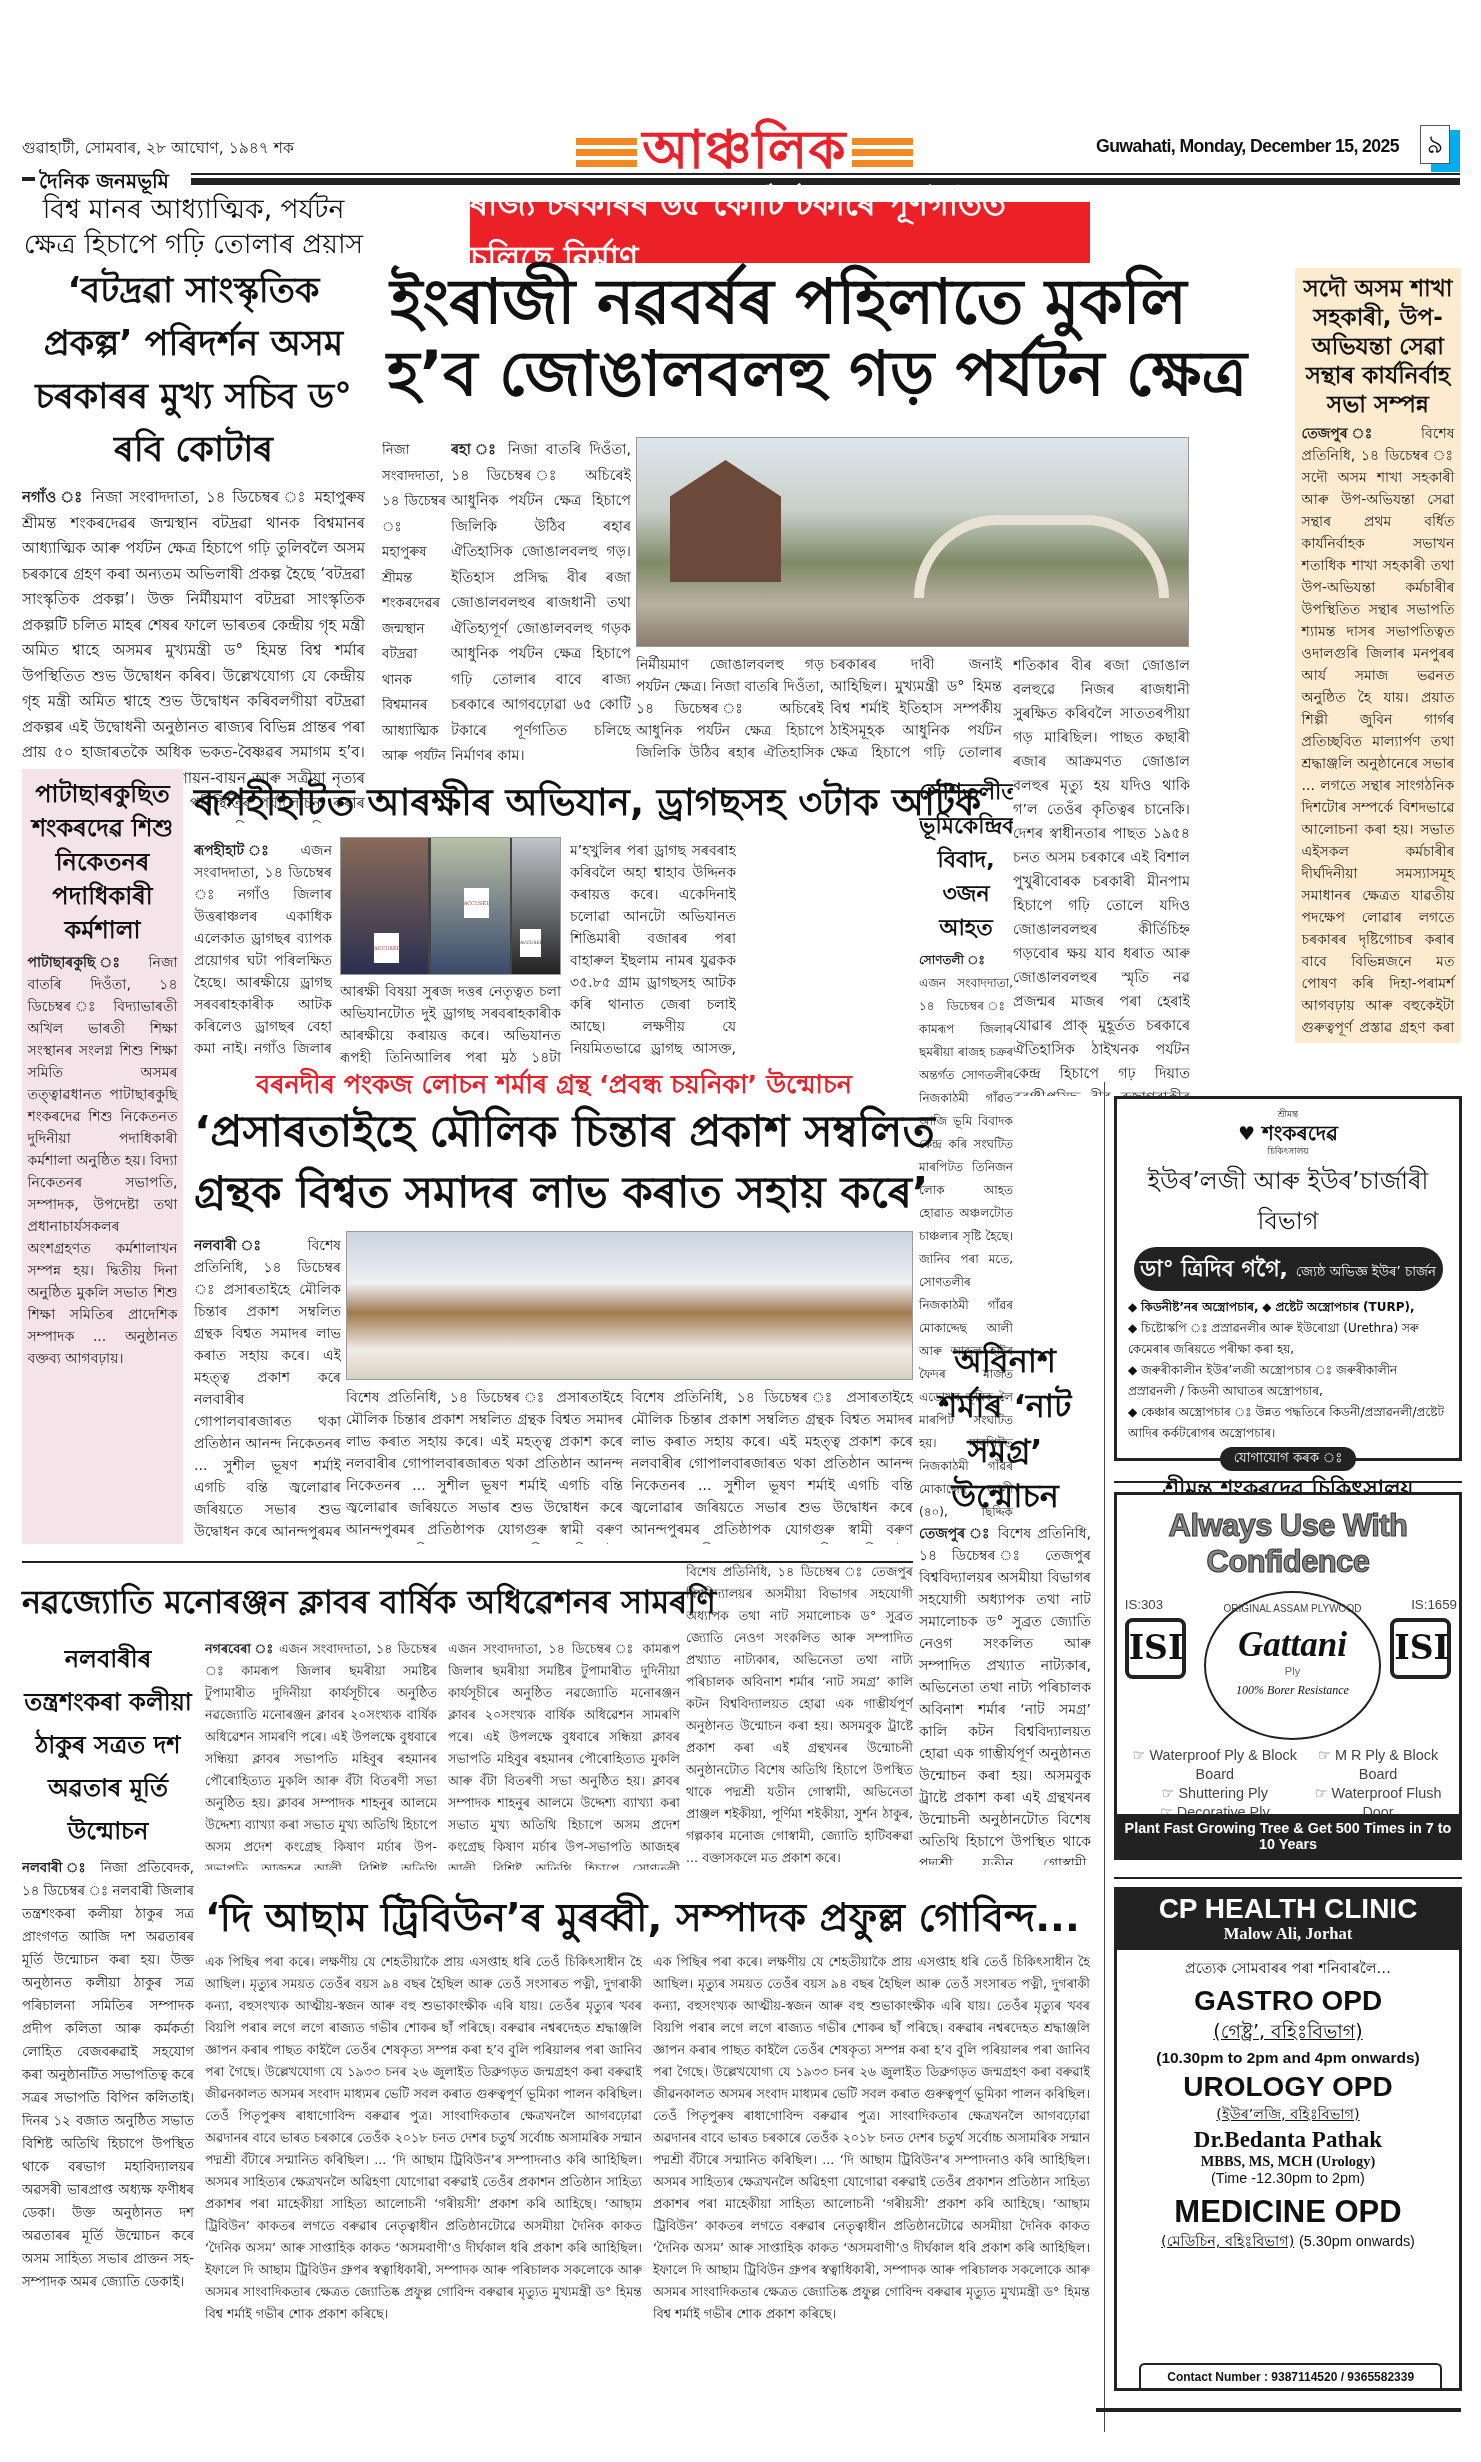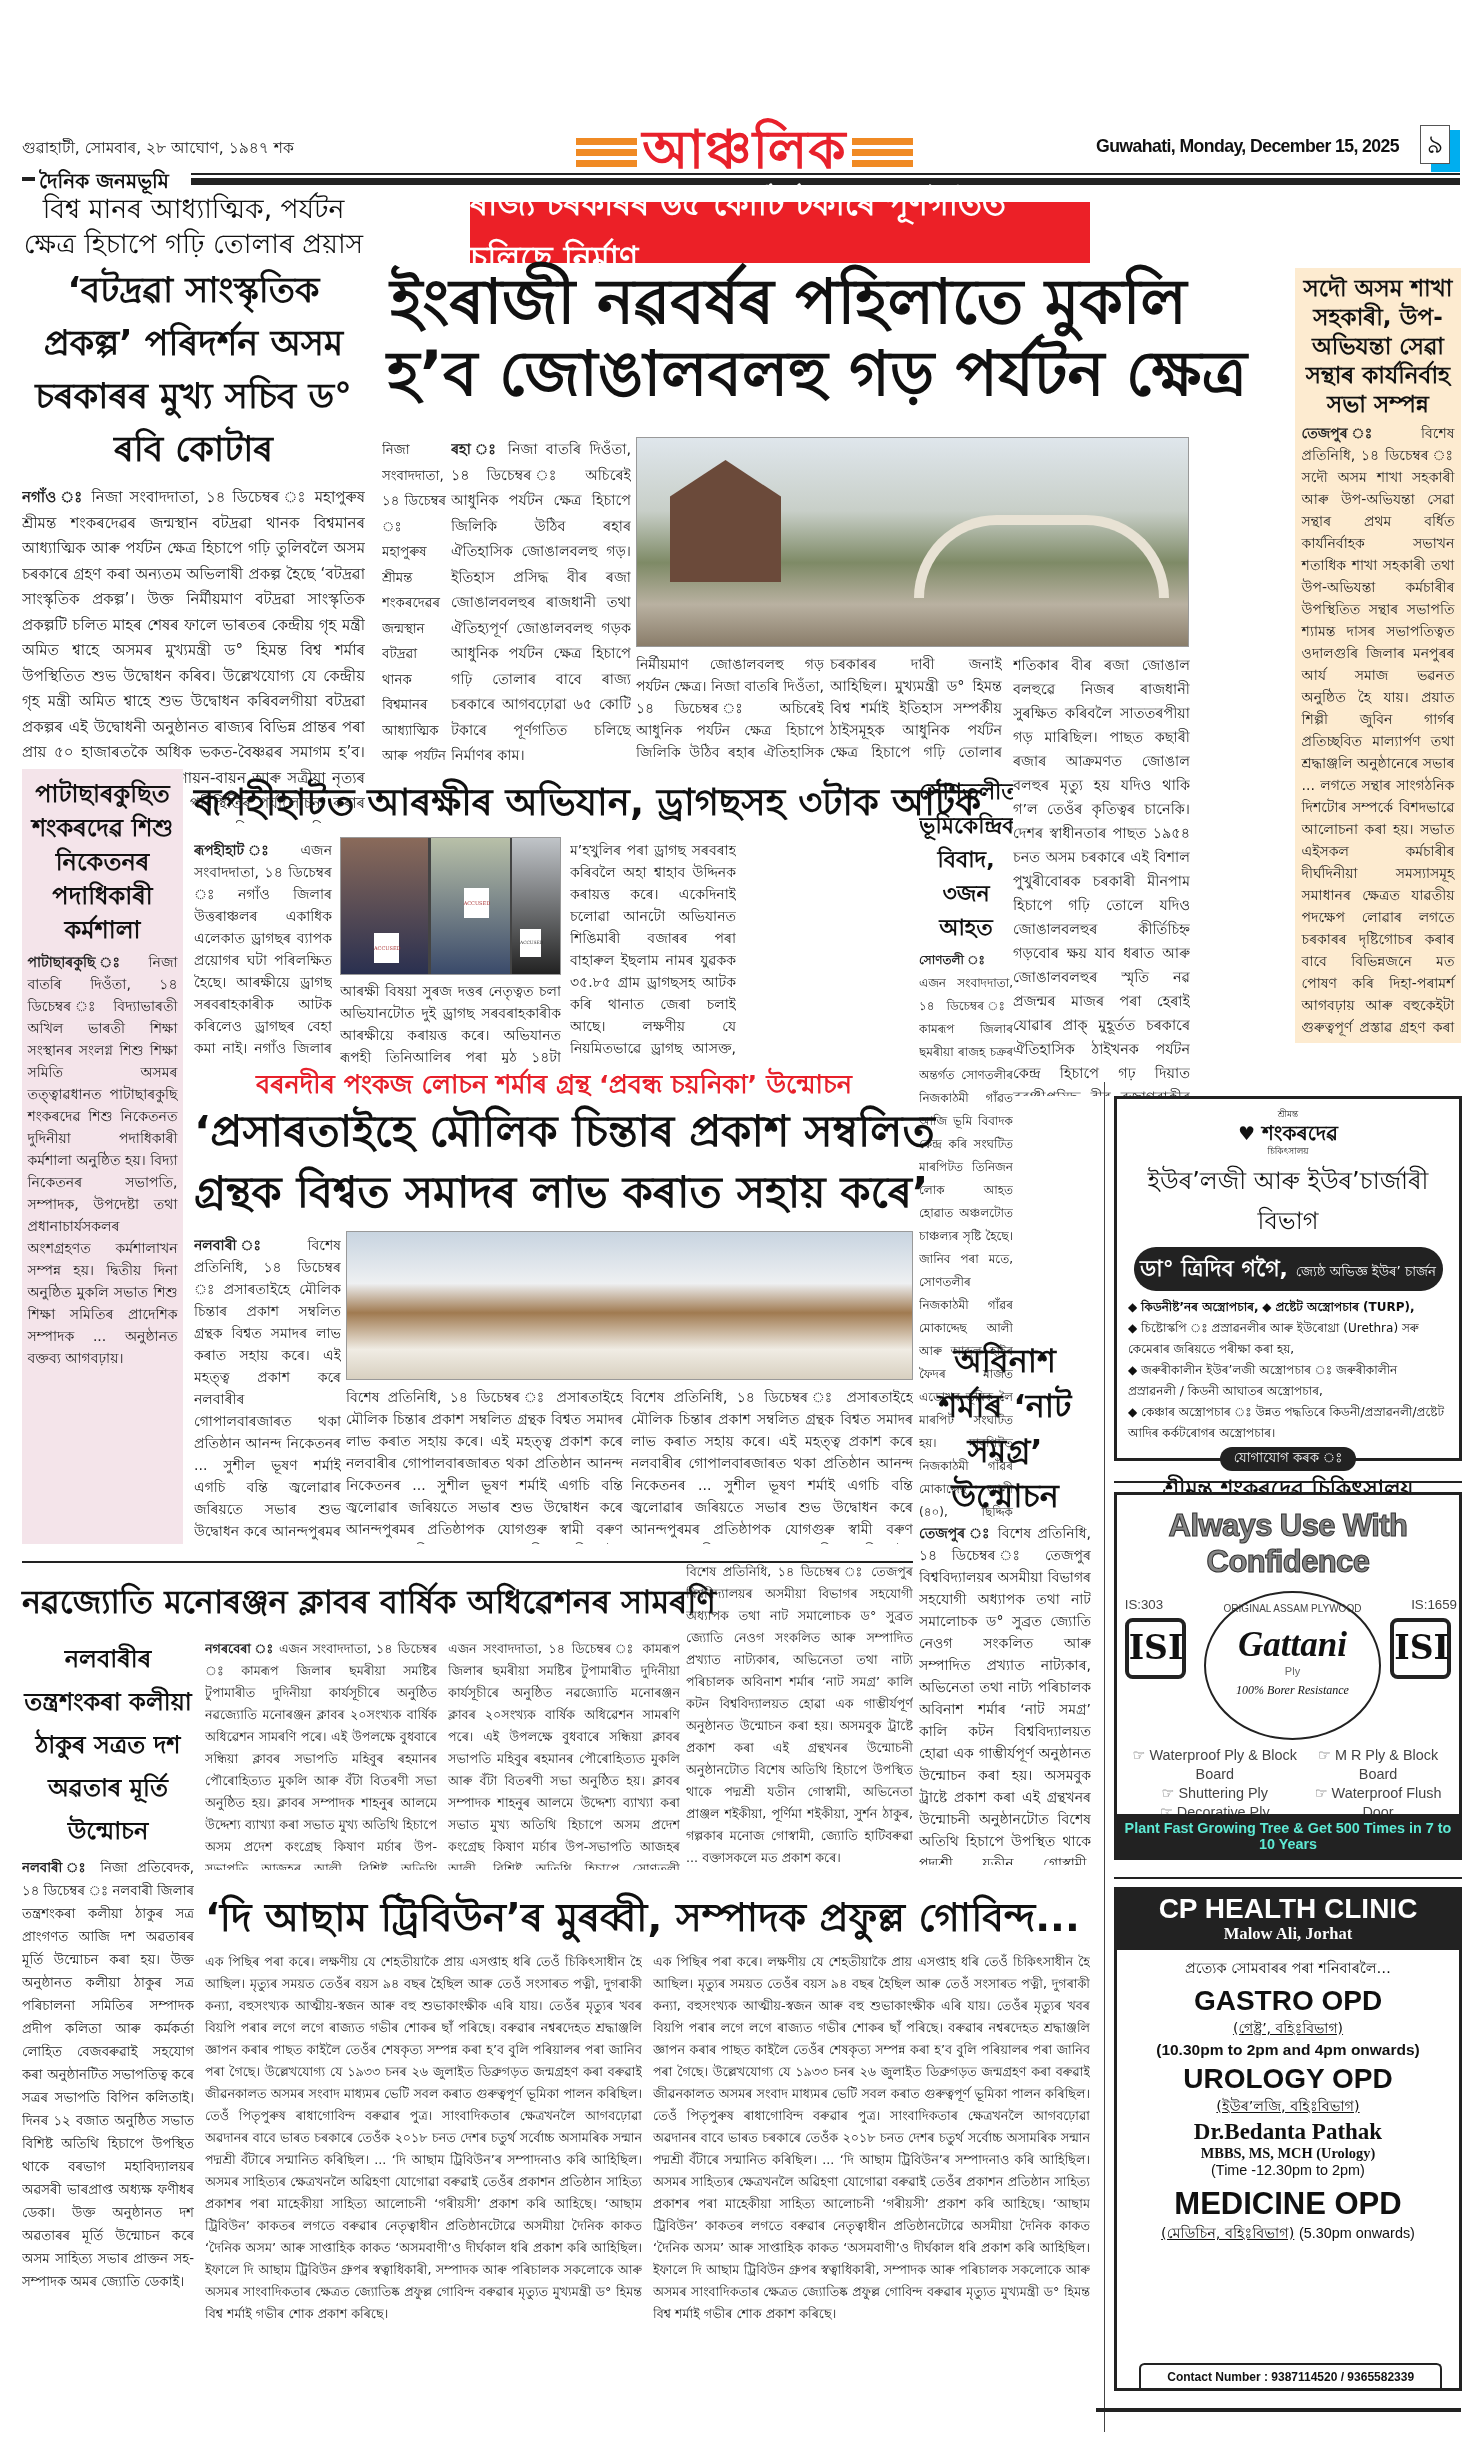--- a/index.html
+++ b/index.html
@@ -170,32 +170,32 @@
       <div>☞ <span>Shuttering Ply</span></div>
       <div>☞ <span>Decorative Ply</span></div>
     </div>
     <div class="list-en" style="font-size:14.4px;line-height:19px">
       <div>☞ <span>M R Ply &amp; Block Board</span></div>
       <div>☞ <span>Waterproof Flush Door</span></div>
       <div>☞ <span>100% Pine Block Board</span></div>
     </div>
   </div>
 
-  <div class="en-bold" style="position:absolute;left:0;right:0;bottom:0;background:#222;color:#5eead4;font-size:14.4px;padding:5.5px 0">Plant Fast Growing Tree &amp; Get 500 Times in 7 to 10 Years</div>
+  <div class="en-bold" style="position:absolute;left:0;right:0;bottom:0;background:#222;color:#ffffff;font-size:14.4px;padding:5.5px 0">Plant Fast Growing Tree &amp; Get 500 Times in 7 to 10 Years</div>
 </div>
 
 <div class="abs rule" style="left:1114px;top:1877px;width:348px;height:1.7px"></div>
 <div class="abs ad-box" style="left:1114px;top:1887px;width:348px;height:504px;text-align:center;overflow:hidden">
   <div style="background:#222;color:#fff;padding:3.3px 0 5.5px">
     <div class="en-bold" style="font-size:28px;line-height:31px">CP HEALTH CLINIC</div>
     <div class="en-serif" style="font-size:16.6px">Malow Ali, Jorhat</div>
   </div>
   <div style="font-family:'DejaVu Sans',sans-serif;font-size:14.4px;margin-top:7.7px">প্ৰত্যেক সোমবাৰৰ পৰা শনিবাৰলৈ…</div>
   <div class="en-bold" style="font-size:28px;margin-top:3.3px">GASTRO OPD</div>
-  <div style="font-family:'DejaVu Sans',sans-serif;font-size:14px;text-decoration:underline">(গেষ্ট্ৰ’, বহিঃবিভাগ)</div>
+  <div style="font-family:'DejaVu Sans',sans-serif;font-size:19px;text-decoration:underline">(গেষ্ট্ৰ’, বহিঃবিভাগ)</div>
   <div class="en-bold" style="font-size:15.5px">(10.30pm to 2pm and 4pm onwards)</div>
   <div class="en-bold" style="font-size:28px;margin-top:4.4px">UROLOGY OPD</div>
   <div style="font-family:'DejaVu Sans',sans-serif;font-size:14.4px;text-decoration:underline">(ইউৰ’লজি, বহিঃবিভাগ)</div>
   <div class="en-serif" style="font-size:23px">Dr.Bedanta Pathak</div>
   <div class="en-serif" style="font-size:14.4px">MBBS, MS, MCH (Urology)</div>
   <div style="font-family:'Liberation Sans',sans-serif;font-size:14.4px">(Time -12.30pm to 2pm)</div>
   <div class="en-bold" style="font-size:31px;margin-top:7.7px">MEDICINE OPD</div>
   <div style="font-size:14.4px"><span style="font-family:'DejaVu Sans',sans-serif;text-decoration:underline">(মেডিচিন, বহিঃবিভাগ)</span> <span style="font-family:'Liberation Sans',sans-serif">(5.30pm onwards)</span></div>
   <div class="en-bold" style="position:absolute;left:22px;right:16.6px;bottom:0;border:2.2px double #222;border-bottom:none;border-radius:5.5px 5.5px 0 0;font-size:12px;padding:4.4px 0">Contact Number : 9387114520 / 9365582339</div>
 </div>

